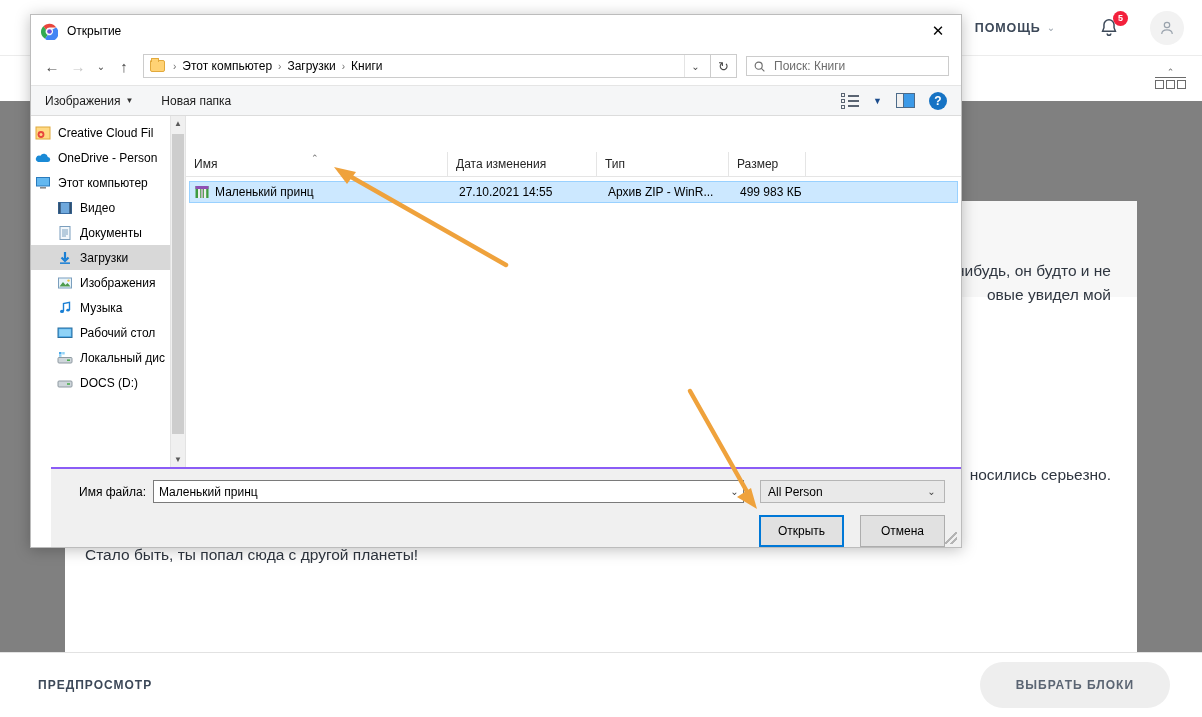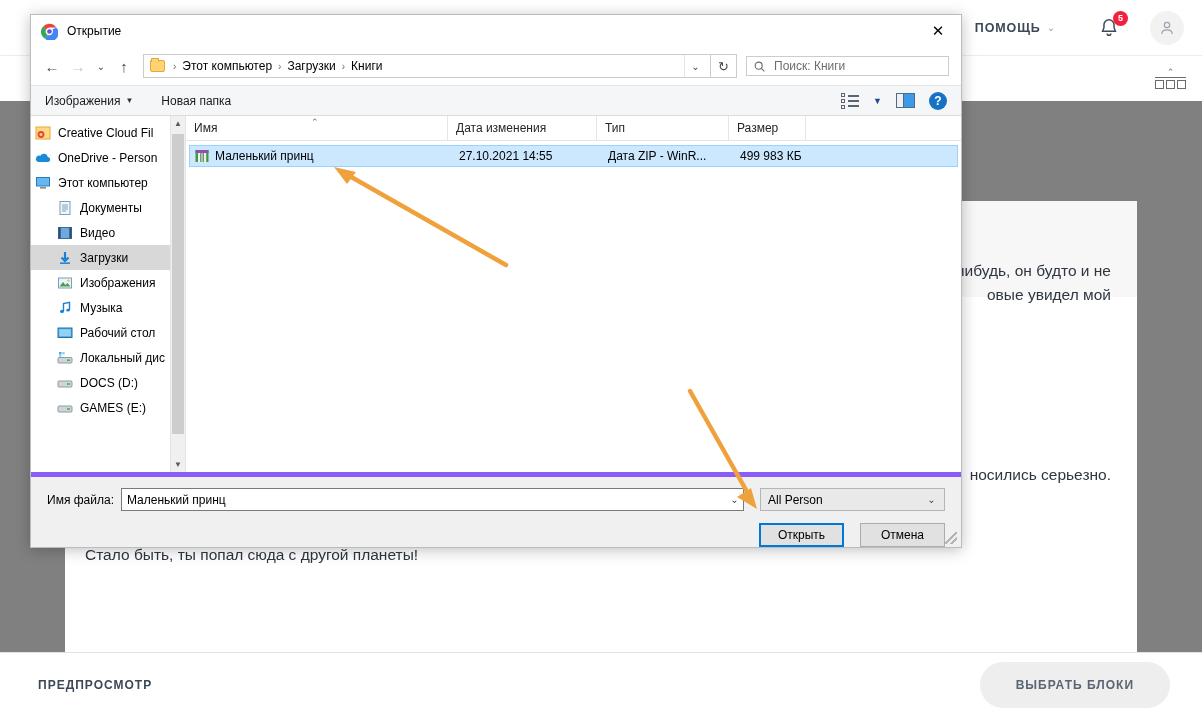--- a/index.html
+++ b/index.html
@@ -226,59 +226,60 @@
   .sb-thumb {
     position: absolute; left: 1px; right: 1px; top: 18px; height: 300px;
     background: #cdcdcd; cursor: pointer;
   }
 
   .dlg-list { flex: 1; display: flex; flex-direction: column; min-width: 0; background: #fff; }
   .list-head {
     height: 25px; display: flex; align-items: center;
     border-bottom: 1px solid #e5e5e5; font-size: 12px; color: #262626;
     position: relative;
+    margin-top: 36px;
   }
   .hcell {
     height: 100%; display: flex; align-items: center; padding-left: 8px;
     border-right: 1px solid #e5e5e5; cursor: pointer; overflow: hidden;
   }
   .sort-caret {
     position: absolute; left: 125px; top: 1px; font-size: 9px; color: #6d6d6d;
   }
   .file-row {
     height: 22px; display: flex; align-items: center;
     background: #cce8ff; border: 1px solid #99d1ff;
     margin: 4px 3px 0 3px; font-size: 12px; cursor: pointer;
   }
   .rcell { padding-left: 7px; overflow: hidden; white-space: nowrap; }
   .rcell.num { text-align: right; padding-right: 10px; }
   .zip-ico {
     width: 16px; height: 16px; margin: 0 5px 0 4px; flex: none;
   }
 
-  .dlg-footer { background: #f0f0f0; border-top: 5px solid #8b5cf6; padding: 11px 16px 0 16px; }
+  .dlg-footer { background: #f0f0f0; border-top: 2px solid #8b5cf6; padding: 11px 16px 0 28px; margin-left: 20px; }
   .fn-row { display: flex; align-items: center; }
   .fn-label { font-size: 12px; margin-right: 7px; color: #000; }
   .fn-input {
     flex: 1; height: 23px; border: 1px solid #7a7a7a; background: #fff;
     display: flex; align-items: center; padding-left: 5px; font-size: 12px;
   }
   .fn-input .cv { flex: 1; }
   .fn-drop {
     width: 17px; text-align: center; color: #444; font-size: 10px; cursor: pointer;
   }
   .type-select {
     width: 185px; height: 23px; margin-left: 16px;
     border: 1px solid #b5b5b5; background: #e9e9e9;
     display: flex; align-items: center; padding: 0 4px 0 7px; font-size: 12px; cursor: pointer;
   }
   .type-select .cv { flex: 1; }
   .btn-row { display: flex; justify-content: flex-end; gap: 16px; margin-top: 12px; padding-right: 0; }
   .dlg-btn {
-    width: 85px; height: 24px; font-size: 12px;
+    width: 85px; height: 32px; font-size: 12px;
     background: #e1e1e1; border: 1px solid #adadad; cursor: pointer;
     font-family: "Liberation Sans", sans-serif; color: #000;
   }
   .dlg-btn.primary { background: #e1e1e1; border: 2px solid #0078d7; }
   .grip {
     position: absolute; right: 4px; bottom: 3px; width: 12px; height: 12px;
     background:
       linear-gradient(135deg, transparent 45%, #b4b4b4 45%, #b4b4b4 55%, transparent 55%),
       linear-gradient(135deg, transparent 70%, #b4b4b4 70%, #b4b4b4 80%, transparent 80%);
   }
@@ -445,33 +446,33 @@
         <div class="side-item">
           <svg class="side-ico" viewBox="0 0 16 16">
             <rect x="1.5" y="2.5" width="13" height="8.5" fill="#63b8f0" stroke="#2a7bbd"></rect>
             <rect x="5" y="12" width="6" height="1.6" fill="#8a8a8a"></rect>
           </svg>
           <span>Этот компьютер</span>
         </div>
 
         <div class="side-item indent">
           <svg class="side-ico" viewBox="0 0 16 16">
-            <rect x="3" y="1.5" width="10" height="13" fill="#f2f7fb" stroke="#7b9ebd"></rect>
-            <path d="M5 5h6M5 7h6M5 9h6M5 11h4" stroke="#6d96b8" stroke-width=".9"></path>
-          </svg>
-          <span>Документы</span>
-        </div>
-
-        <div class="side-item indent">
-          <svg class="side-ico" viewBox="0 0 16 16">
             <rect x="1.5" y="2.5" width="13" height="11" fill="#6fa8dc" stroke="#3a6ea5"></rect>
             <rect x="1.5" y="2.5" width="2.2" height="11" fill="#2f4f6f"></rect>
             <rect x="12.3" y="2.5" width="2.2" height="11" fill="#2f4f6f"></rect>
           </svg>
           <span>Видео</span>
+        </div>
+
+        <div class="side-item indent">
+          <svg class="side-ico" viewBox="0 0 16 16">
+            <rect x="3" y="1.5" width="10" height="13" fill="#f2f7fb" stroke="#7b9ebd"></rect>
+            <path d="M5 5h6M5 7h6M5 9h6M5 11h4" stroke="#6d96b8" stroke-width=".9"></path>
+          </svg>
+          <span>Документы</span>
         </div>
 
         <div class="side-item indent selected">
           <svg class="side-ico" viewBox="0 0 16 16">
             <path d="M8 2v7M4.5 7.5 8 11l3.5-3.5" stroke="#1a7fd4" stroke-width="2.2" fill="none"></path>
             <rect x="3" y="12.4" width="10" height="1.5" fill="#1a7fd4"></rect>
           </svg>
           <span>Загрузки</span>
         </div>
 
@@ -514,27 +515,20 @@
         </div>
 
         <div class="side-item indent">
           <svg class="side-ico" viewBox="0 0 16 16">
             <rect x="1" y="6" width="14" height="6" rx="1" fill="#cfd6db" stroke="#8f9aa2"></rect>
             <rect x="10" y="8.2" width="3" height="1.6" fill="#4caf50"></rect>
           </svg>
           <span>DOCS (D:)</span>
         </div>
 
-        <div class="side-item indent">
-          <svg class="side-ico" viewBox="0 0 16 16">
-            <rect x="1" y="6" width="14" height="6" rx="1" fill="#cfd6db" stroke="#8f9aa2"></rect>
-            <rect x="10" y="8.2" width="3" height="1.6" fill="#4caf50"></rect>
-          </svg>
-          <span>GAMES (E:)</span>
-        </div>
       </div>
 
       <div class="side-sb">
         <div class="sb-arrow">▲</div>
         <div class="sb-thumb"></div>
         <div class="sb-arrow" style="position:absolute;bottom:0;left:0;right:0;">▼</div>
       </div>
     </div>
 
     <div class="dlg-list">
@@ -549,21 +543,21 @@
       <div class="file-row">
         <svg class="zip-ico" viewBox="0 0 16 16">
           <rect x="1.5" y="2" width="13" height="12" fill="#3f9b3f"></rect>
           <rect x="1.5" y="2" width="13" height="3" fill="#8f4fb5"></rect>
           <rect x="4" y="5" width="2.2" height="9" fill="#efefef"></rect>
           <rect x="7" y="5" width="2.2" height="9" fill="#b9b9b9"></rect>
           <rect x="10" y="5" width="2.2" height="9" fill="#efefef"></rect>
         </svg>
         <div class="rcell" style="width:237px; padding-left:0">Маленький принц</div>
         <div class="rcell" style="width:149px">27.10.2021 14:55</div>
-        <div class="rcell" style="width:132px">Дата ZIP - WinR...</div>
+        <div class="rcell" style="width:132px">Архив ZIP - WinR...</div>
         <div class="rcell num" style="width:77px">499 983 КБ</div>
       </div>
     </div>
   </div>
 
   <div class="dlg-footer">
     <div class="fn-row">
       <span class="fn-label">Имя файла:</span>
       <div class="fn-input">
         <span class="cv">Маленький принц</span>

